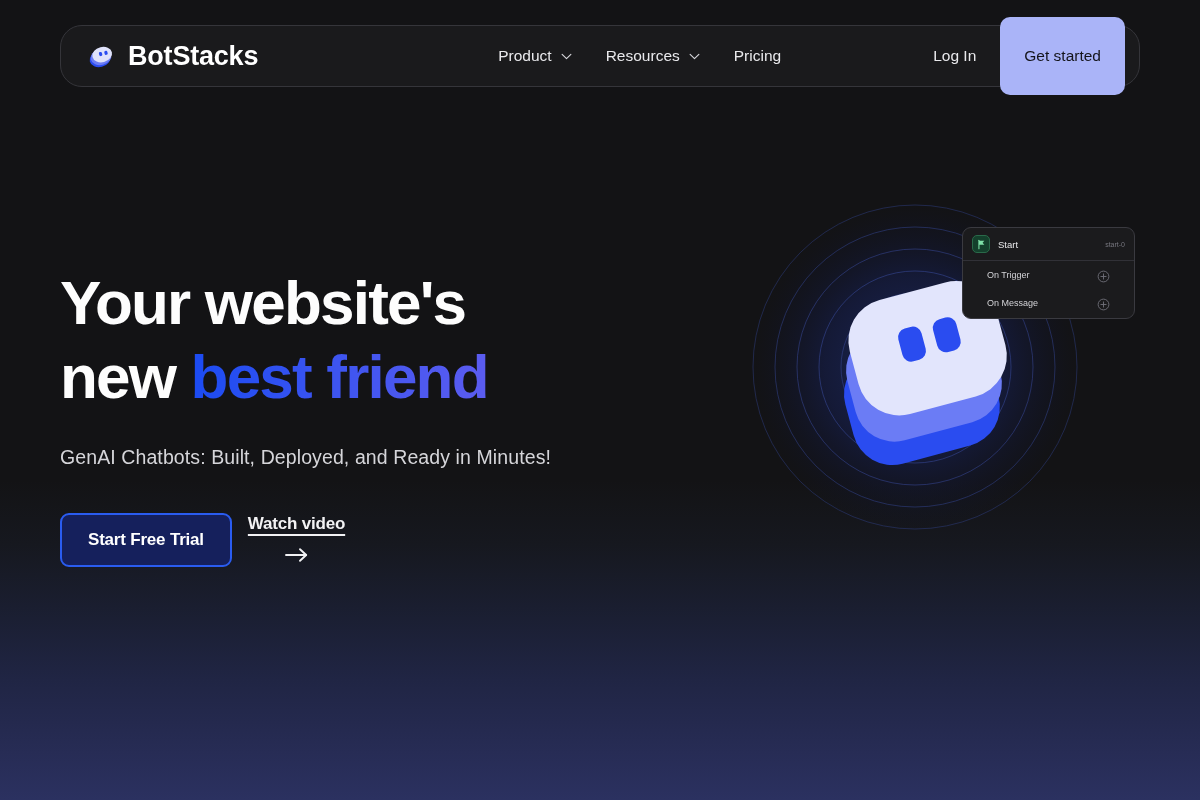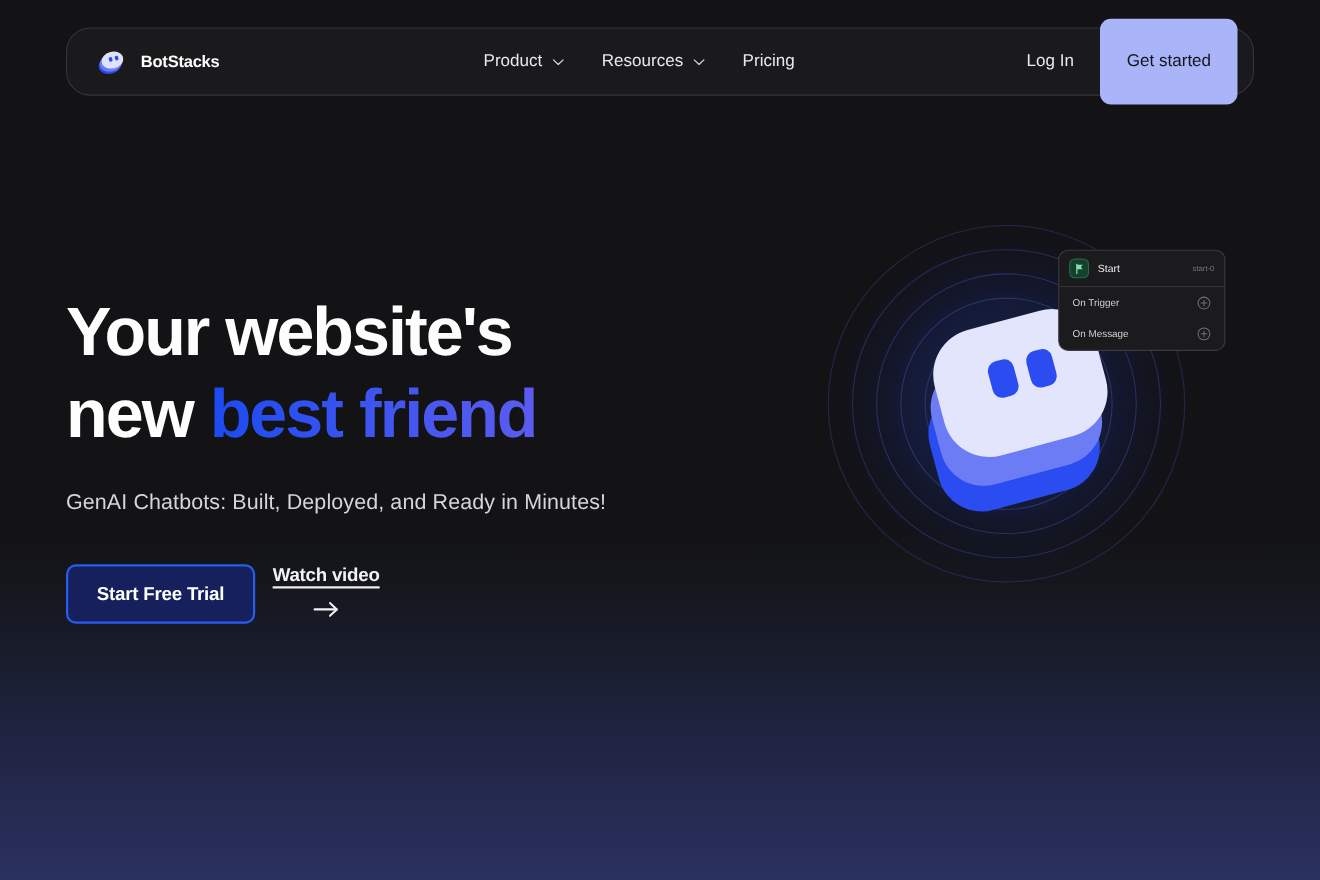--- a/index.html
+++ b/index.html
@@ -60,21 +60,21 @@
   .brand-logo {
     width: 30px;
     height: 30px;
     position: relative;
     flex: 0 0 auto;
   }
   .brand-logo svg { display: block; }
 
   .brand-name {
     color: #ffffff;
-    font-size: 15px;
+    font-size: 27px;
     font-weight: 700;
     letter-spacing: -0.2px;
   }
 
   .nav-center {
     display: flex;
     align-items: center;
     gap: 34px;
     margin-left: 240px;
   }
@@ -202,21 +202,21 @@
     width: 340px;
     height: 345px;
   }
   .hero-art svg { display: block; }
 
   
   .flow-panel {
     position: absolute;
     left: 962px;
     top: 227px;
-    width: 152px;
+    width: 173px;
     height: 92px;
     background: #1b1b1d;
     border: 1px solid #3a3a40;
     border-radius: 9px;
     overflow: hidden;
   }
 
   .flow-head {
     height: 33px;
     display: flex;
@@ -247,21 +247,21 @@
   .flow-id {
     margin-left: auto;
     color: #76767e;
     font-size: 7px;
   }
 
   .flow-row {
     height: 28px;
     display: flex;
     align-items: center;
-    padding: 0 12px;
+    padding: 0 24px;
     gap: 5px;
   }
   .flow-row-label {
     color: #d2d2d6;
     font-size: 9px;
     font-weight: 400;
   }
   .plus-circle {
     margin-left: auto;
     width: 13px;

